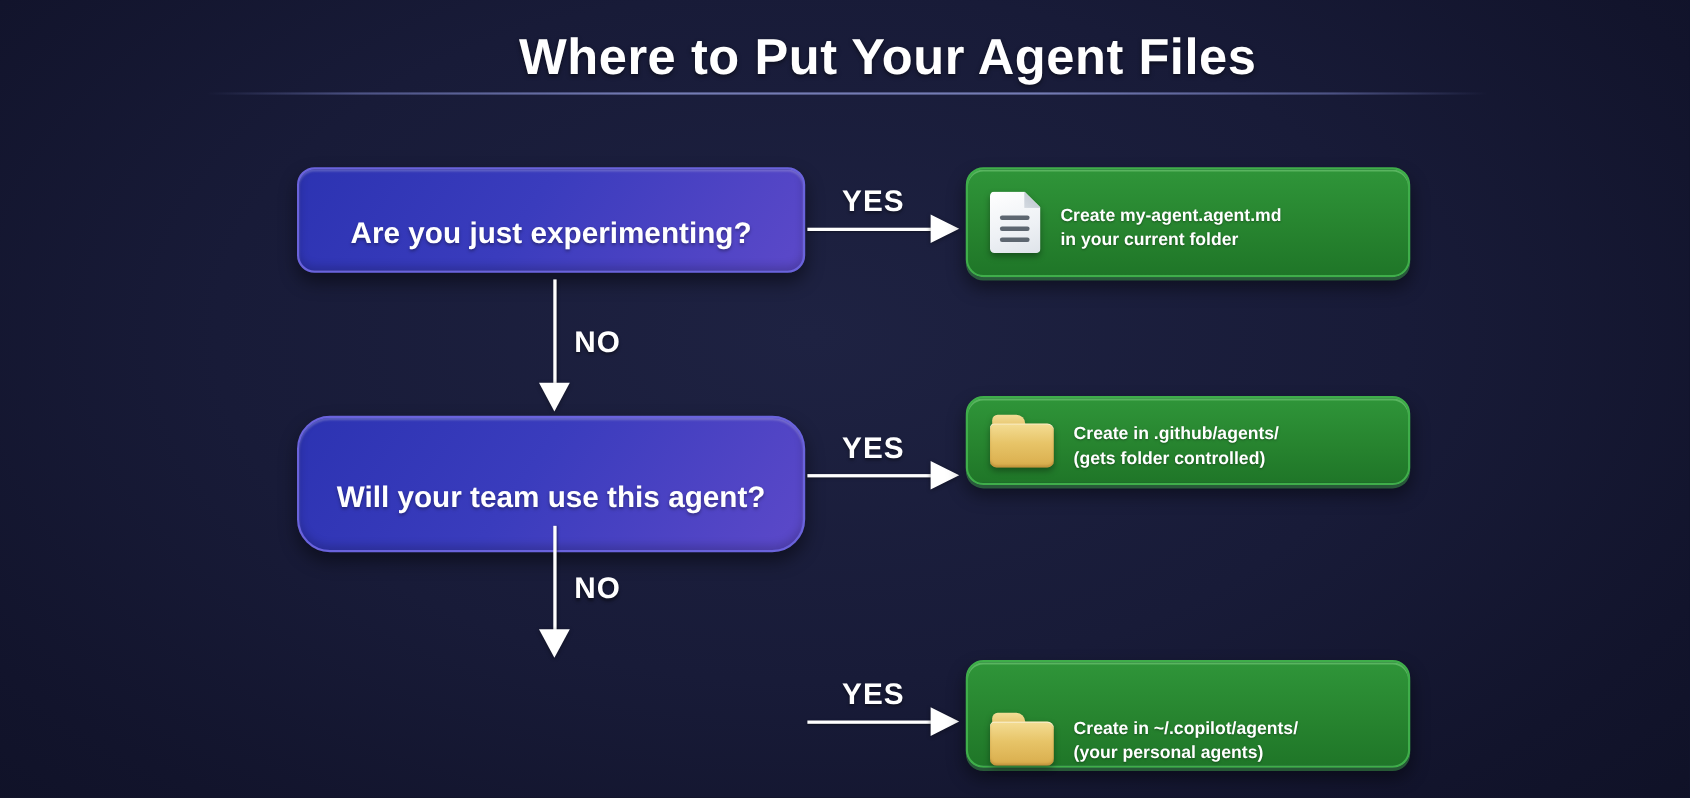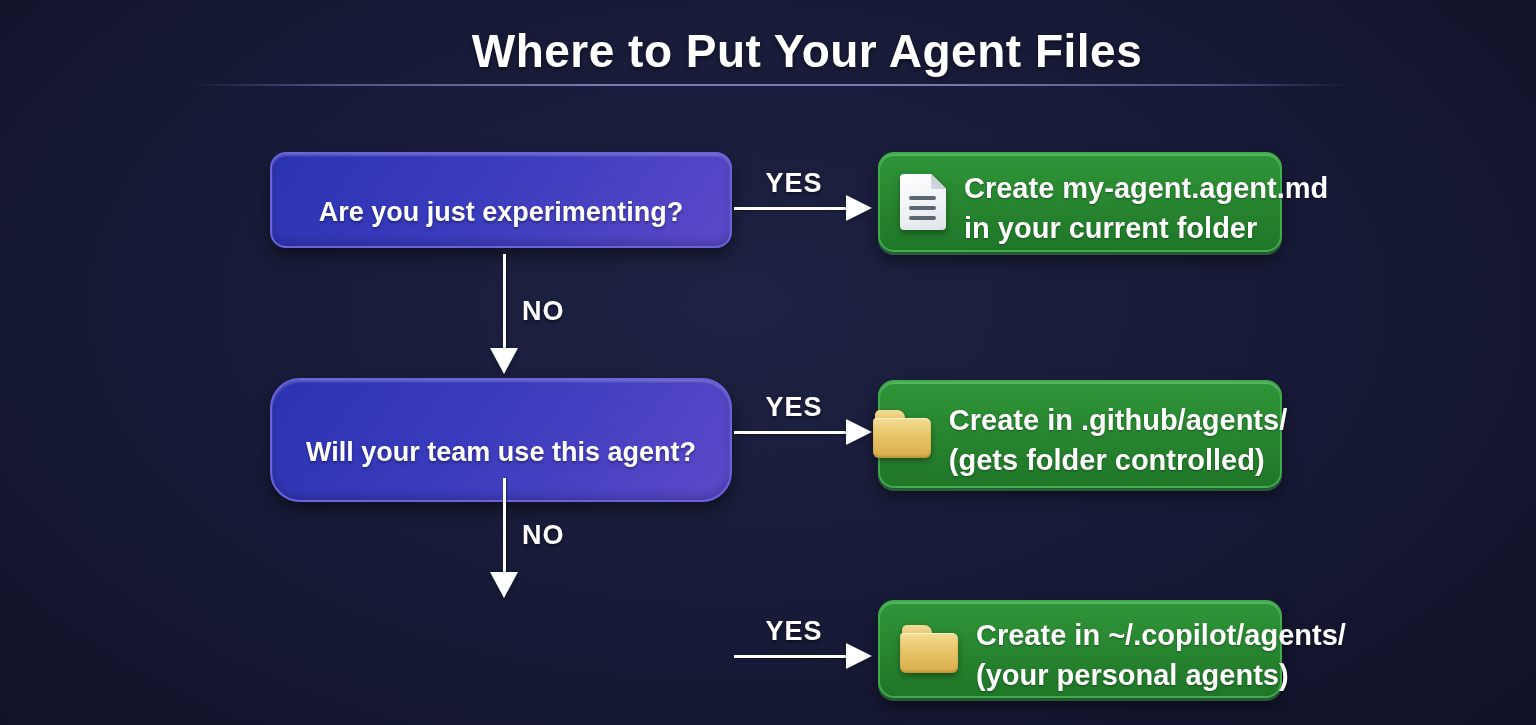--- a/index.html
+++ b/index.html
@@ -87,21 +87,21 @@
       inset 0 2px 0 rgba(190,255,190,0.30),
       0 3px 0 rgba(70,180,85,0.45),
       0 9px 16px rgba(0,0,0,0.45);
     display: flex;
     align-items: center;
     padding: 0 20px;
     gap: 18px;
   }
   .result-text {
     color: #ffffff;
-    font-size: 29px;
+    font-size: 16px;
     font-weight: 700;
     line-height: 1.38;
     text-shadow: 0 1px 2px rgba(0,0,0,0.35);
     white-space: nowrap;
     margin-top: 12px;
   }
 
   
   .doc-icon {
     position: relative;
@@ -243,25 +243,25 @@
     letter-spacing: 1px;
     text-shadow: 0 2px 3px rgba(0,0,0,0.45);
   }
 
   
   .row1-decision { top: 152px; height: 96px; }
   .row1-result   { top: 152px; height: 100px; }
   .row1-yes      { top: 168px; }
   .no1           { top: 254px; }
   .row2-decision { top: 378px; height: 124px; border-radius: 30px; }
-  .row2-result   { top: 380px; height: 108px; justify-content: center; }
+  .row2-result   { top: 360px; height: 81px; }
   .row2-yes      { top: 392px; }
   .no2           { top: 478px; }
   .row3-decision { top: 600px; height: 92px; }
-  .row3-result   { top: 600px; height: 98px; }
+  .row3-result   { top: 600px; height: 98px; align-items: flex-end; }
   .row3-yes      { top: 616px; }
 </style>
 </head>
 <body>
 
 <div class="canvas">
 
   <div class="page-title">Where to Put Your Agent Files</div>
   <div class="title-underline"></div>
 

